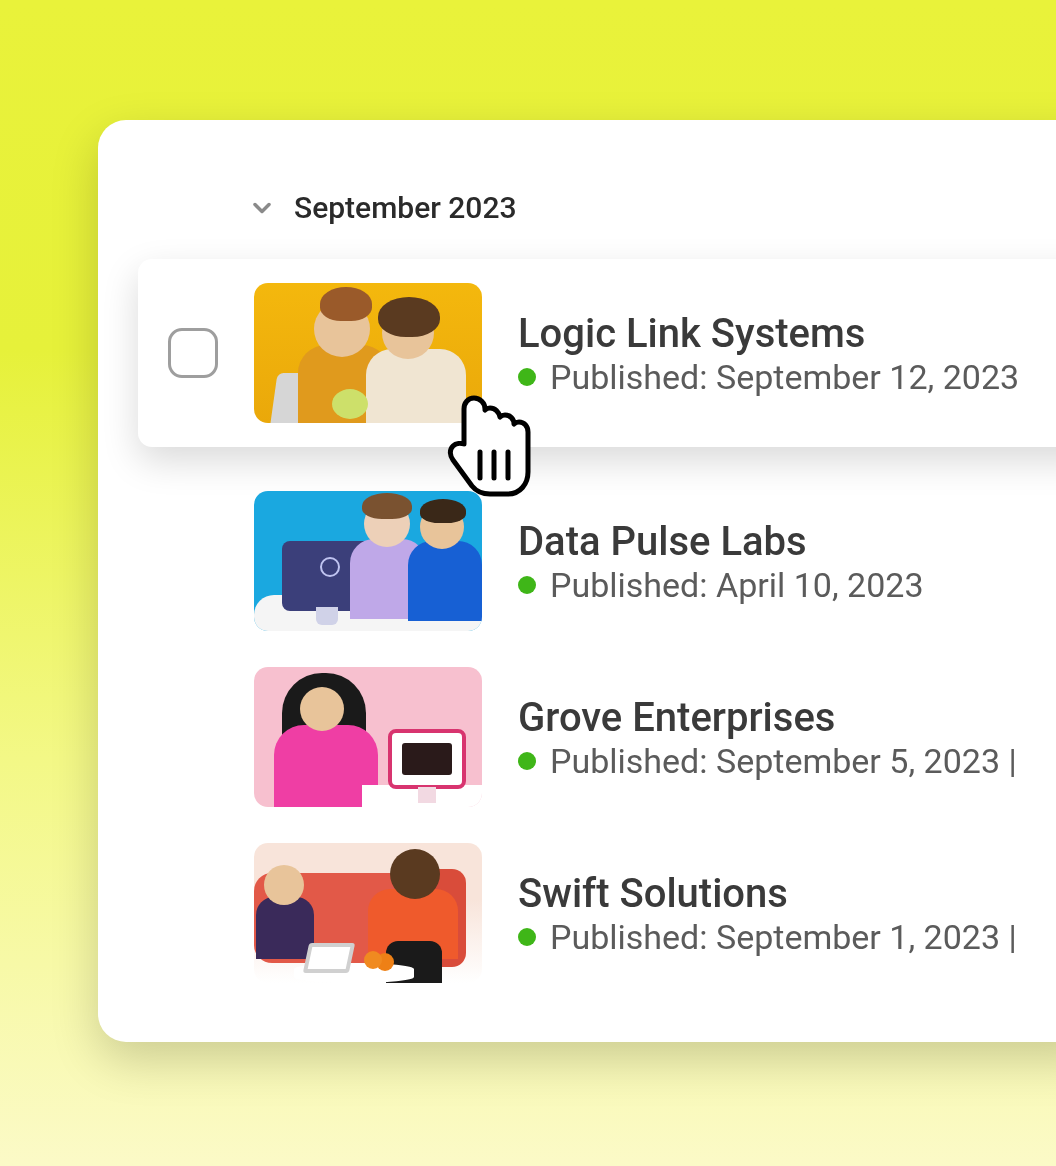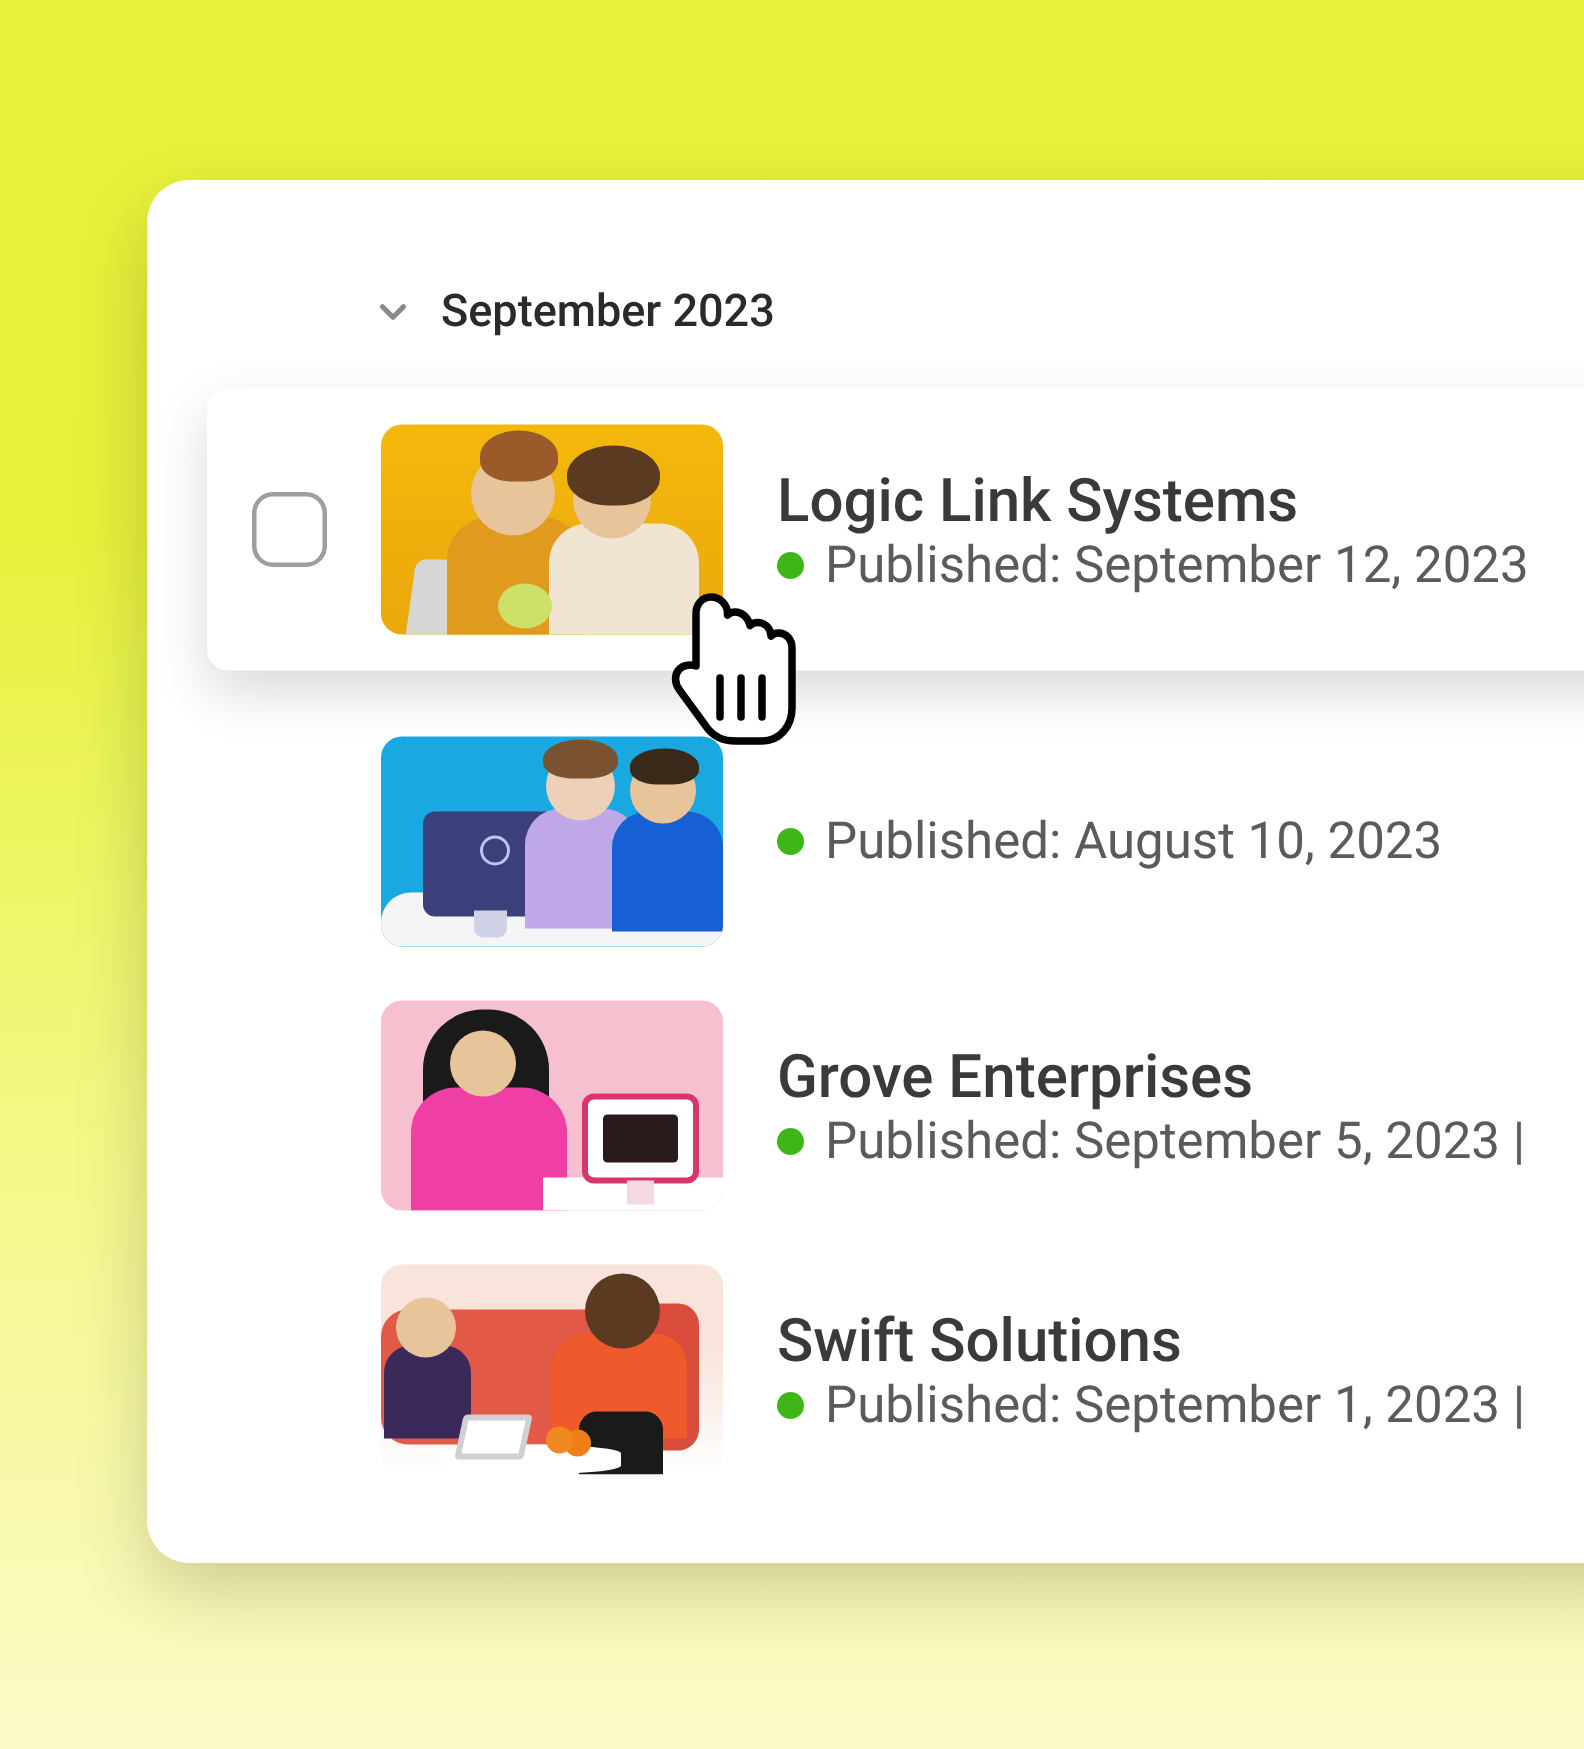--- a/index.html
+++ b/index.html
@@ -180,23 +180,24 @@
       <div class="thumb t-blue">
         <div class="desk"></div>
           <div class="imac"></div>
           <div class="stand"></div>
           <div class="b1"></div>
           <div class="p1"></div>
           <div class="b2"></div>
           <div class="p2"></div>
       </div>
       <div class="info">
-        <div class="status-line">
-          <span class="dot"></span>
-          <span>Published: August 10, 2023</span>
+        <div class="title">Data Pulse Labs</div>
+        <div class="status-line">
+          <span class="dot"></span>
+          <span>Published: April 10, 2023</span>
         </div>
       </div>
     </div>
 
     <div class="row">
       <div class="checkbox-slot"></div>
       <div class="thumb t-pink">
         <div class="hair"></div>
           <div class="b1"></div>
           <div class="face"></div>

